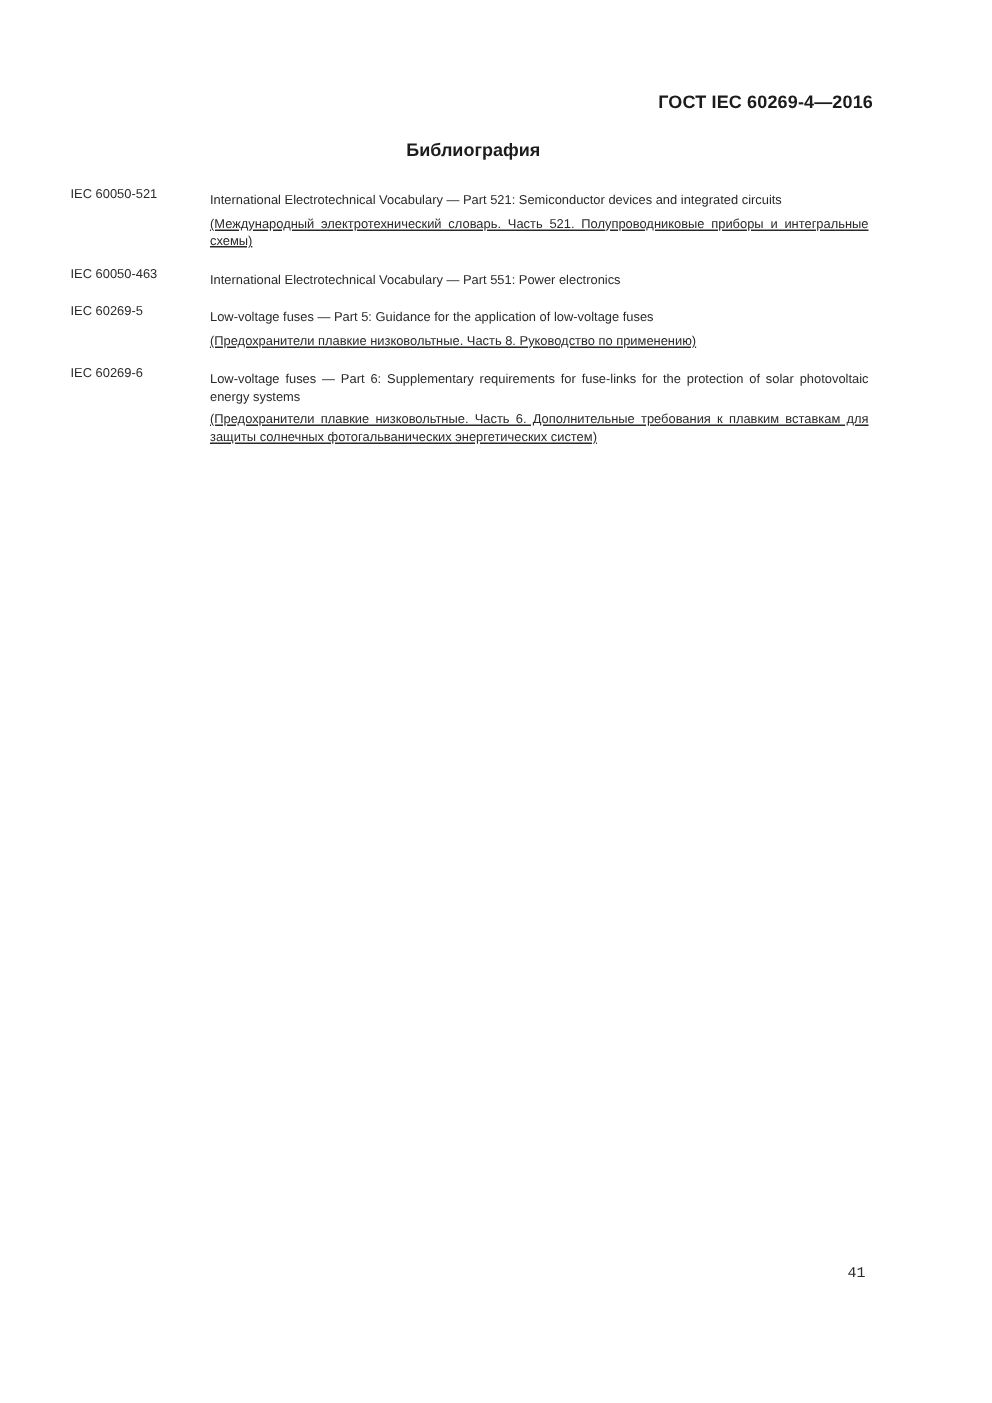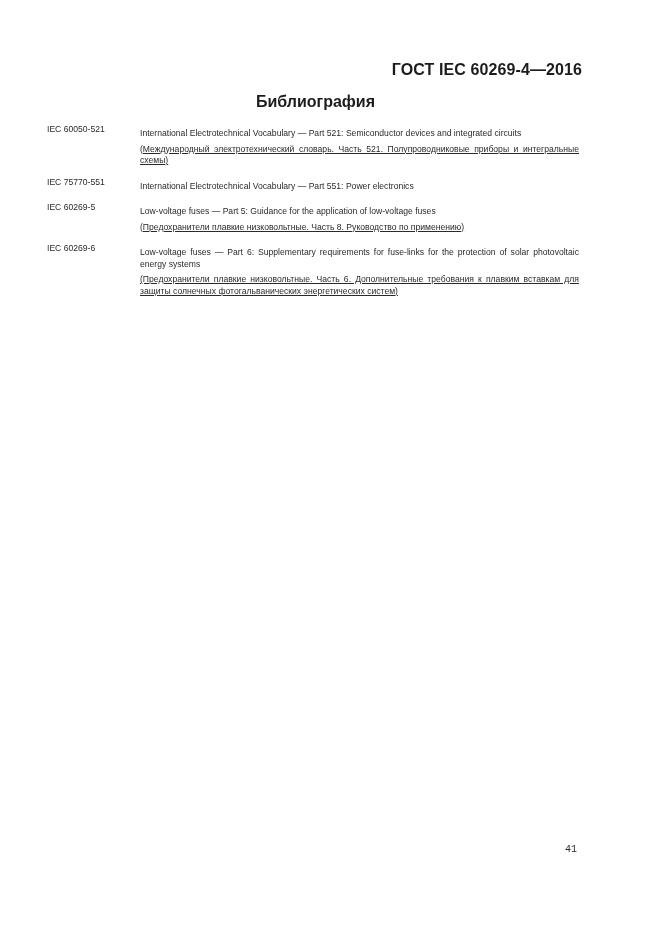--- a/index.html
+++ b/index.html
@@ -7,29 +7,29 @@
       width: 661px; height: 935px;
       background: #ffffff;
       position: relative;
       font-family: "Liberation Sans", sans-serif;
       color: #222222;
       overflow: hidden;
     }
     .header-code {
       position: absolute;
       right: 79px; top: 61px;
-      font-size: 16px; font-weight: bold;
+      font-size: 12px; font-weight: bold;
       color: #1c1c1c;
       letter-spacing: 0.1px;
     }
     .section-title {
       position: absolute;
       left: 0; width: 631px; top: 93px;
       text-align: center;
-      font-size: 16px; font-weight: bold;
+      font-size: 12px; font-weight: bold;
       color: #1c1c1c;
     }
     .biblio {
       position: absolute;
       left: 47px; top: 124px;
       width: 536px;
       font-size: 8.6px;
       line-height: 11.5px;
       color: #2a2a2a;
     }
@@ -61,21 +61,21 @@
 
 <div class="biblio">
   <div class="entry">
     <div class="entry-code">IEC 60050-521</div>
     <div class="entry-body">
       <p>International Electrotechnical Vocabulary — Part 521: Semiconductor devices and integrated circuits</p>
       <p class="ru">(Международный электротехнический словарь. Часть 521. Полупроводниковые приборы и интегральные схемы)</p>
     </div>
   </div>
   <div class="entry">
-    <div class="entry-code">IEC 75770-551</div>
+    <div class="entry-code">IEC 60050-463</div>
     <div class="entry-body">
       <p>International Electrotechnical Vocabulary — Part 551: Power electronics</p>
     </div>
   </div>
   <div class="entry">
     <div class="entry-code">IEC 60269-5</div>
     <div class="entry-body">
       <p>Low-voltage fuses — Part 5: Guidance for the application of low-voltage fuses</p>
       <p class="ru">(Предохранители плавкие низковольтные. Часть 8. Руководство по применению)</p>
     </div>

